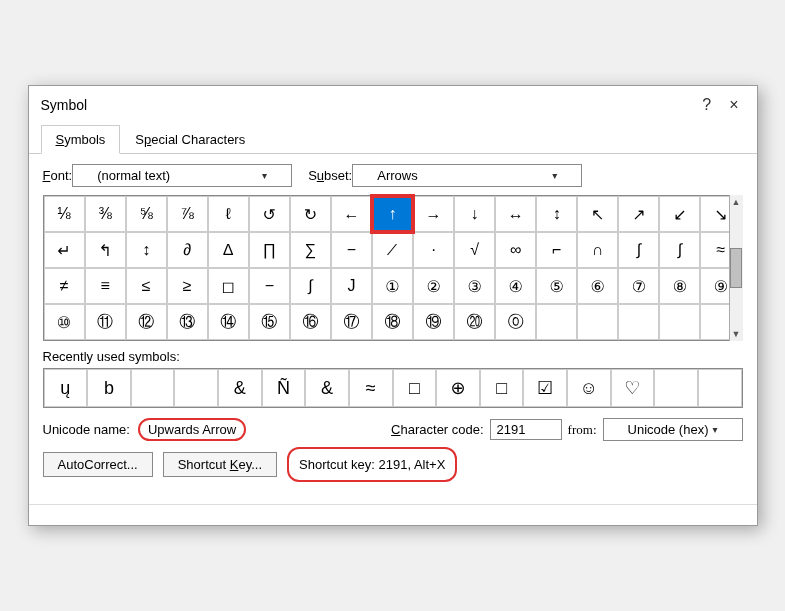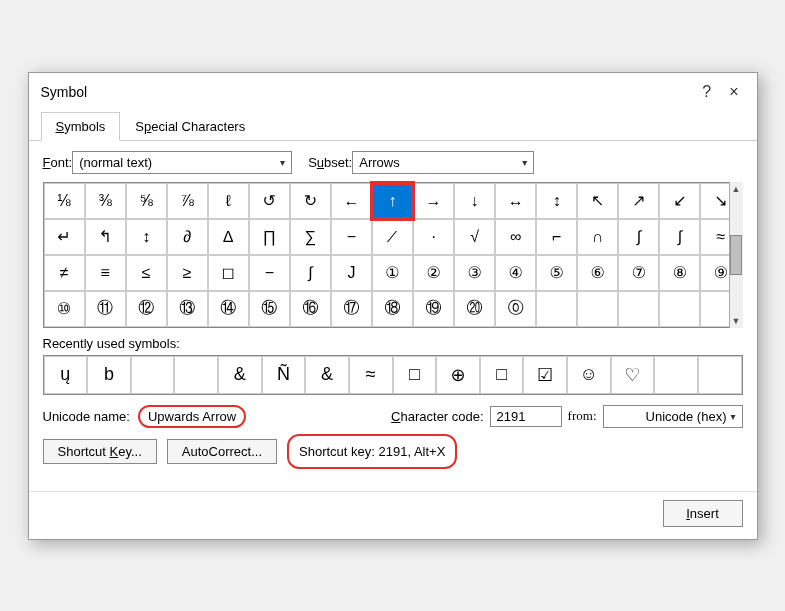--- a/index.html
+++ b/index.html
@@ -82,34 +82,34 @@
       margin-bottom: 8px;
     }
     .label {
       font-size: 13px;
       white-space: nowrap;
     }
     .label-underline { text-decoration: underline; }
 
     .select-box {
       border: 1px solid #888;
-      padding: 3px 6px;
+      padding: 3px 24px;
       font-size: 13px;
       background: #fff;
       display: flex;
       align-items: center;
       justify-content: space-between;
       cursor: pointer;
       gap: 4px;
     }
     .select-font {
       width: 220px;
     }
     .select-subset {
-      width: 182px;
+      width: 230px;
     }
     .select-from {
       width: 140px;
       justify-content: flex-end;
     }
     .chevron {
       font-size: 10px;
       color: #333;
     }
 
@@ -374,27 +374,24 @@
         <input class="char-code-input" type="text" value="2191" style="">
         <span class="from-label">from:</span>
         <div class="select-box select-from">
           <span>Unicode (hex)</span>
           <span class="chevron">▾</span>
         </div>
       </div>
     </div>
 
     <div class="shortcut-row">
+      <button class="btn">AutoCorrect...</button>
       <button class="btn">
         <span>Shortcut <span style="text-decoration:underline">K</span>ey...</span>
       </button>
-      <button class="btn">AutoCorrect...</button>
       <span class="shortcut-key-label">Shortcut key: 2191, Alt+X</span>
     </div>
 
   </div>
 
   <div class="bottom-buttons">
-    <button class="btn-primary">
-      <span><span style="text-decoration:underline">I</span>nsert</span>
-    </button>
   </div>
 </div>
 
 </body></html>

